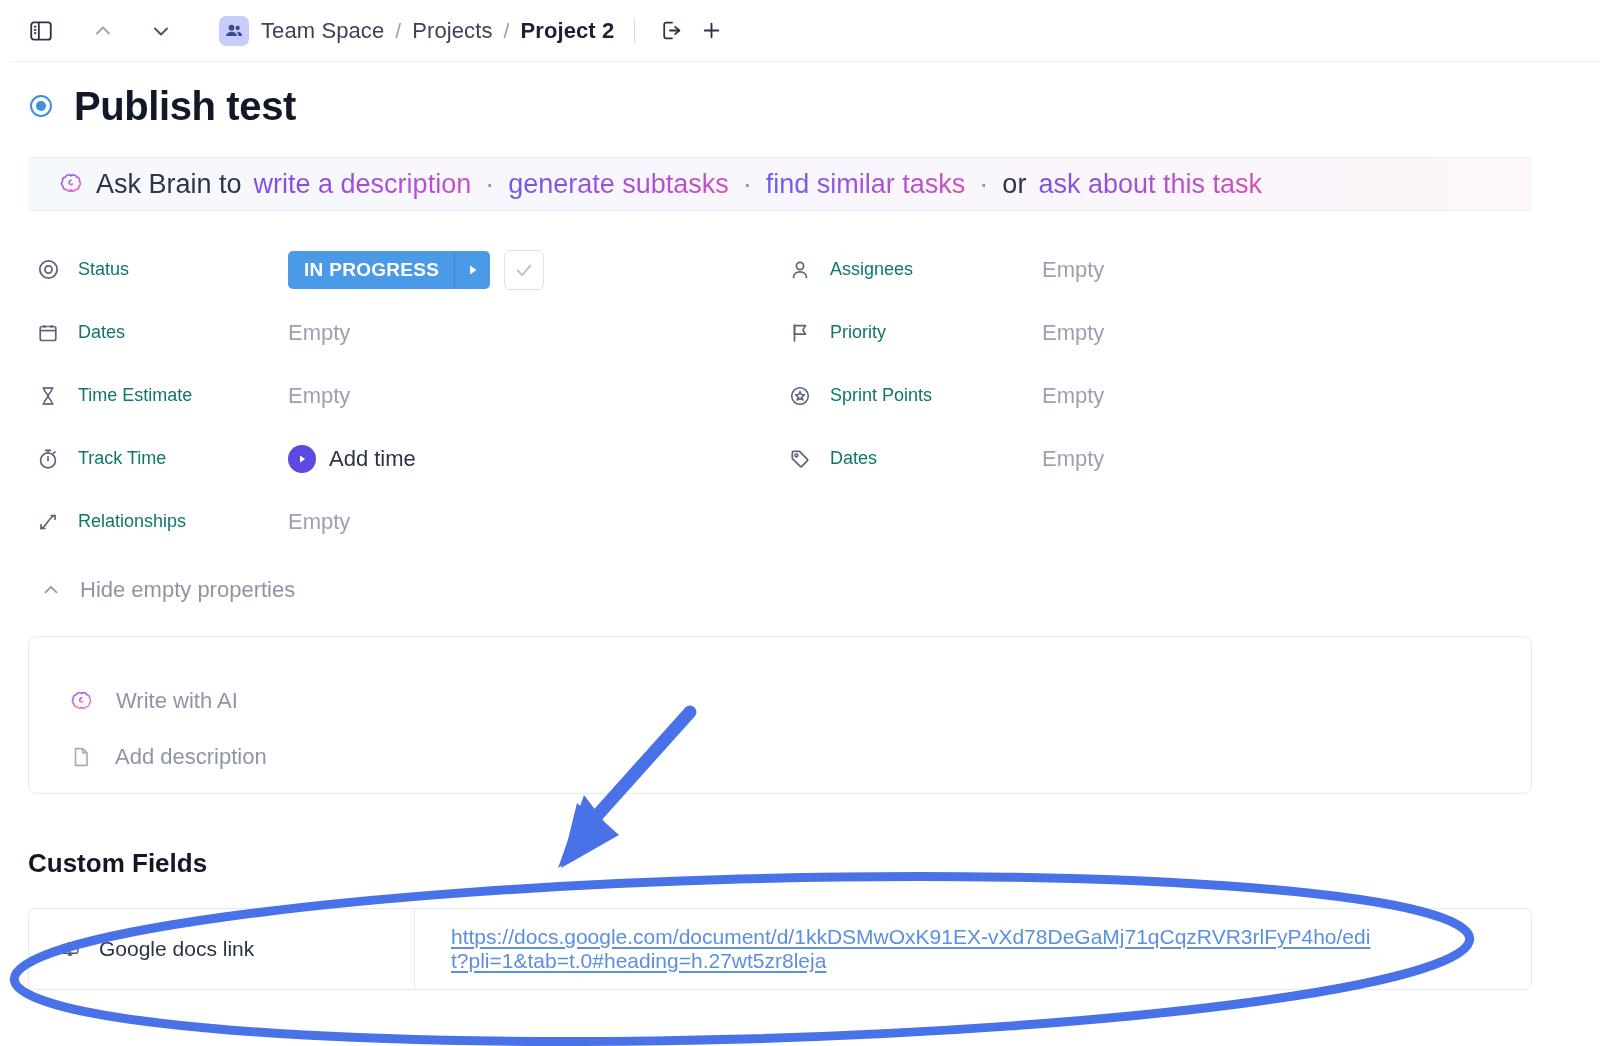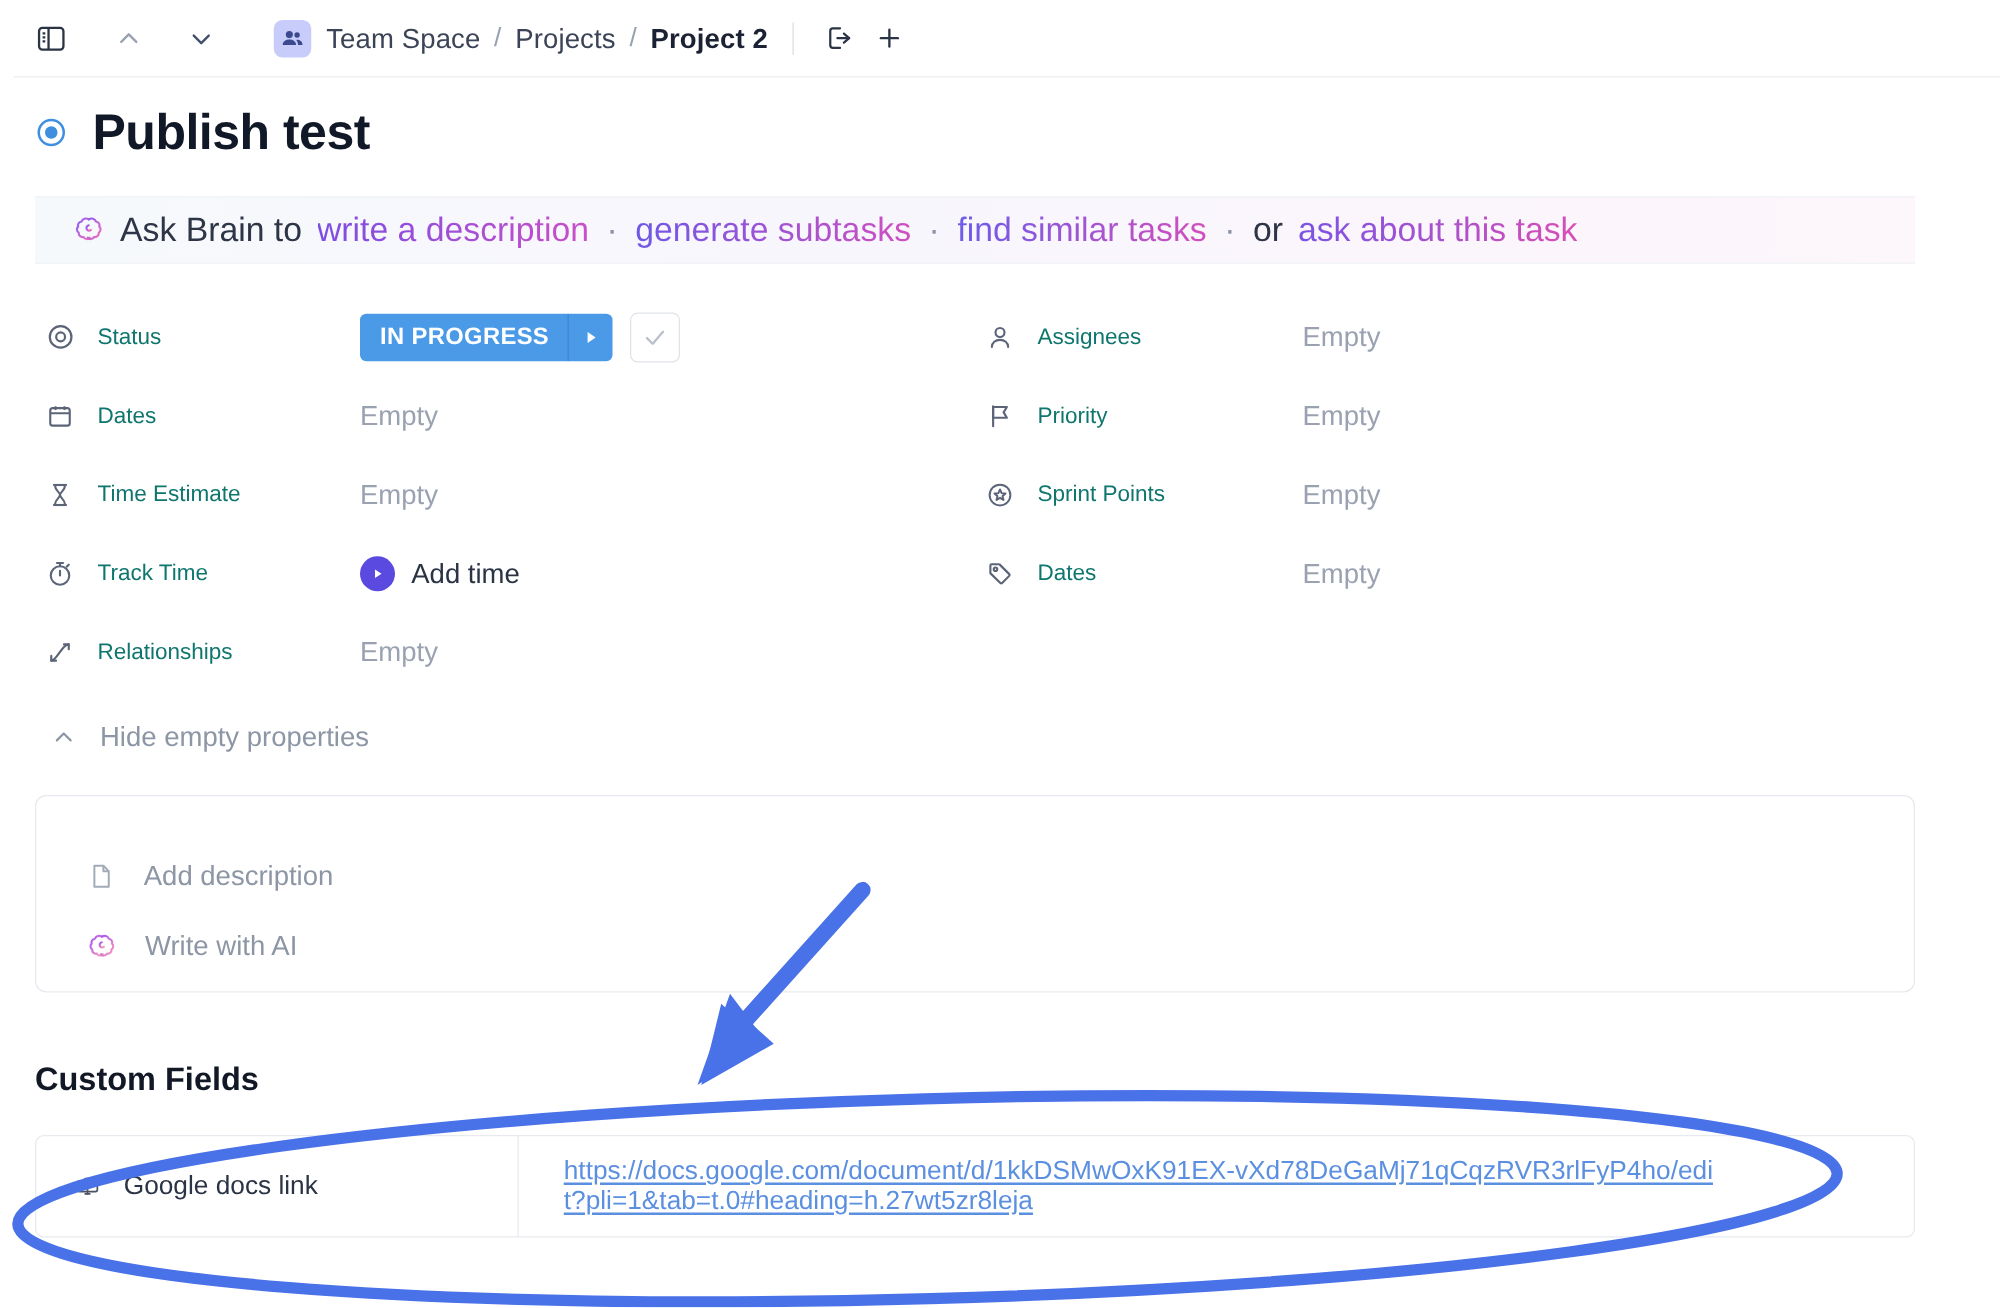--- a/index.html
+++ b/index.html
@@ -442,43 +442,43 @@
       <svg width="22" height="22" viewBox="0 0 24 24" fill="none" stroke="#8d96a5" stroke-width="1.9" stroke-linecap="round" stroke-linejoin="round">
         <polyline points="6,14.5 12,8.5 18,14.5"></polyline>
       </svg>
     </span>
     <span class="txt">Hide empty properties</span>
   </div>
 
   <div class="desc-card">
     <div class="desc-line">
       <span style="display:flex;">
-        <svg width="24" height="24" viewBox="0 0 24 24" fill="none" stroke="#a3abb8" stroke-width="1.6" stroke-linejoin="round">
-          <path d="M6.5 3.6h7.2l4.3 4.3v12.5H6.5z"></path>
-          <polyline points="13.7,3.6 13.7,8 18,8"></polyline>
-        </svg>
-      </span>
-      <span class="desc-text">Add description</span>
-    </div>
-    <div class="desc-line">
-      <span style="display:flex;">
         <svg width="25" height="25" viewBox="0 0 24 24" fill="none" stroke="url(#brainGrad2)" stroke-width="1.6" stroke-linecap="round" stroke-linejoin="round">
           <defs>
             <linearGradient id="brainGrad2" x1="0" y1="0" x2="1" y2="1">
               <stop offset="0%" stop-color="#a855f7"></stop>
                 <stop offset="100%" stop-color="#fb9ab6"></stop>
             </linearGradient>
           </defs>
           <path d="M12 4.2c-1.9-1.3-4.6-.6-5.3 1.5-1.9.2-3.1 2-2.5 3.8-1.4 1.2-1.2 3.5.4 4.4-.3 2 1.5 3.7 3.5 3.3.9 1.8 3.5 2 4.6.4"></path>
           <path d="M12 4.2c1.9-1.3 4.6-.6 5.3 1.5 1.9.2 3.1 2 2.5 3.8 1.4 1.2 1.2 3.5-.4 4.4.3 2-1.5 3.7-3.5 3.3-.9 1.8-3.5 2-4.6.4"></path>
           <path d="M12 8.5c-1.4.4-2 1.7-1.5 2.9.5 1.2 2.2 1.5 3.1.6"></path>
         </svg>
       </span>
       <span class="desc-text">Write with AI</span>
     </div>
+    <div class="desc-line">
+      <span style="display:flex;">
+        <svg width="24" height="24" viewBox="0 0 24 24" fill="none" stroke="#a3abb8" stroke-width="1.6" stroke-linejoin="round">
+          <path d="M6.5 3.6h7.2l4.3 4.3v12.5H6.5z"></path>
+          <polyline points="13.7,3.6 13.7,8 18,8"></polyline>
+        </svg>
+      </span>
+      <span class="desc-text">Add description</span>
+    </div>
   </div>
 
   <div class="cf-heading">Custom Fields</div>
 
   <div class="cf-table">
     <div class="cf-key">
       <span style="display:flex;">
         <svg width="22" height="22" viewBox="0 0 24 24" fill="none" stroke="#4b5362" stroke-width="1.5" stroke-linecap="round">
           <rect x="3.4" y="7.4" width="17.2" height="9.2" rx="1.6"></rect>
           <line x1="12" y1="5.4" x2="12" y2="18.6"></line>

